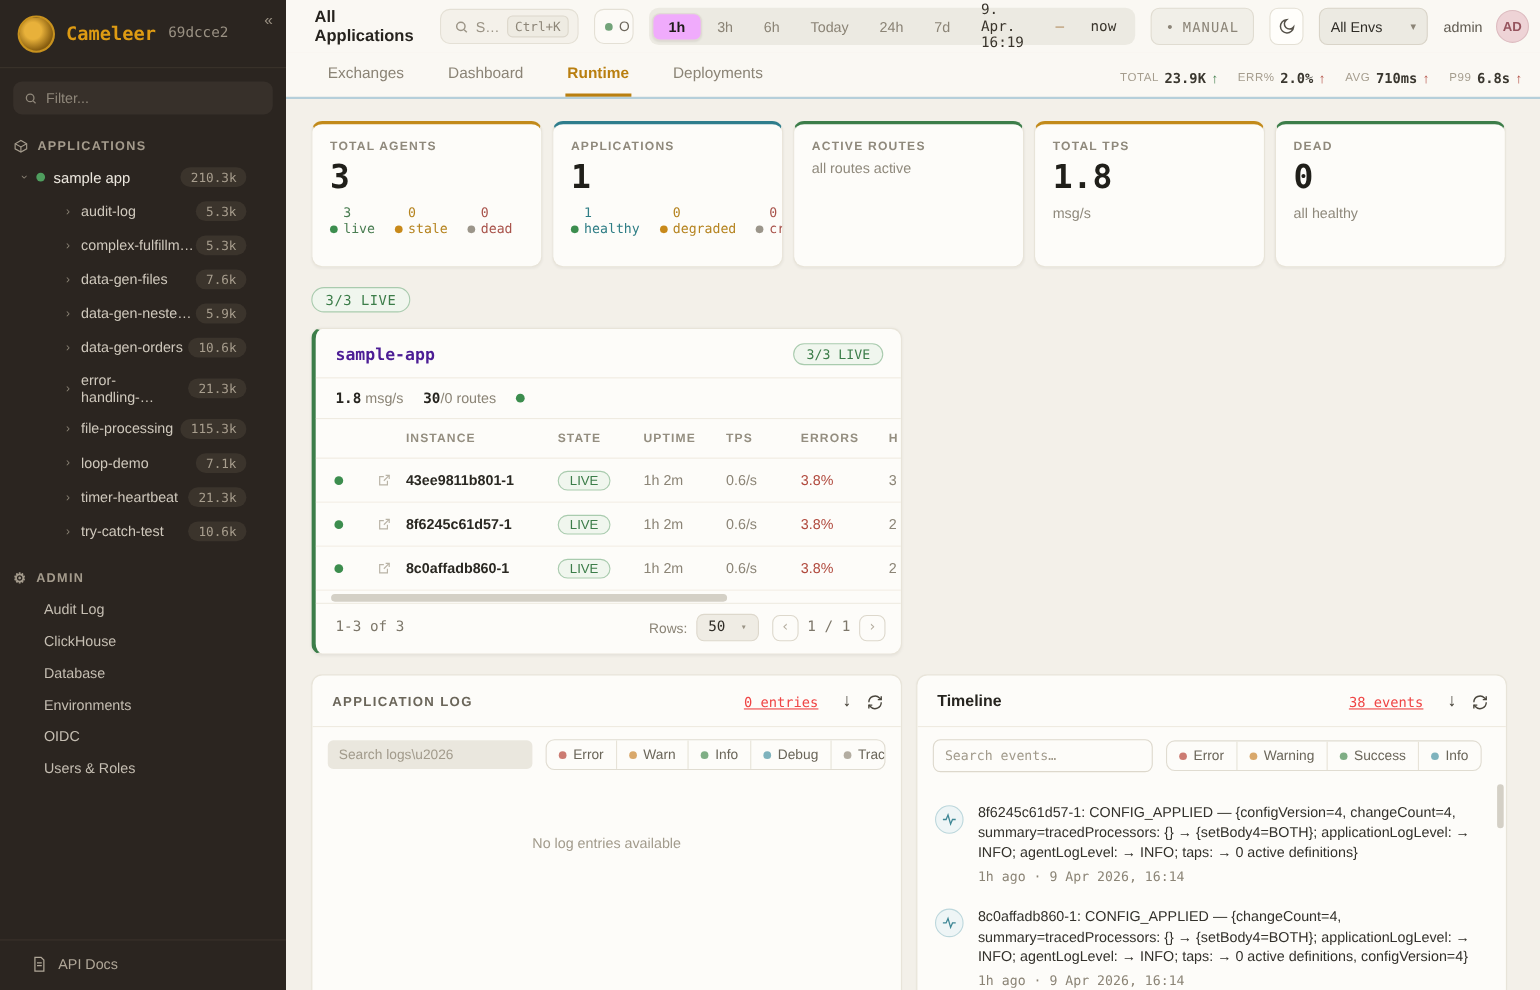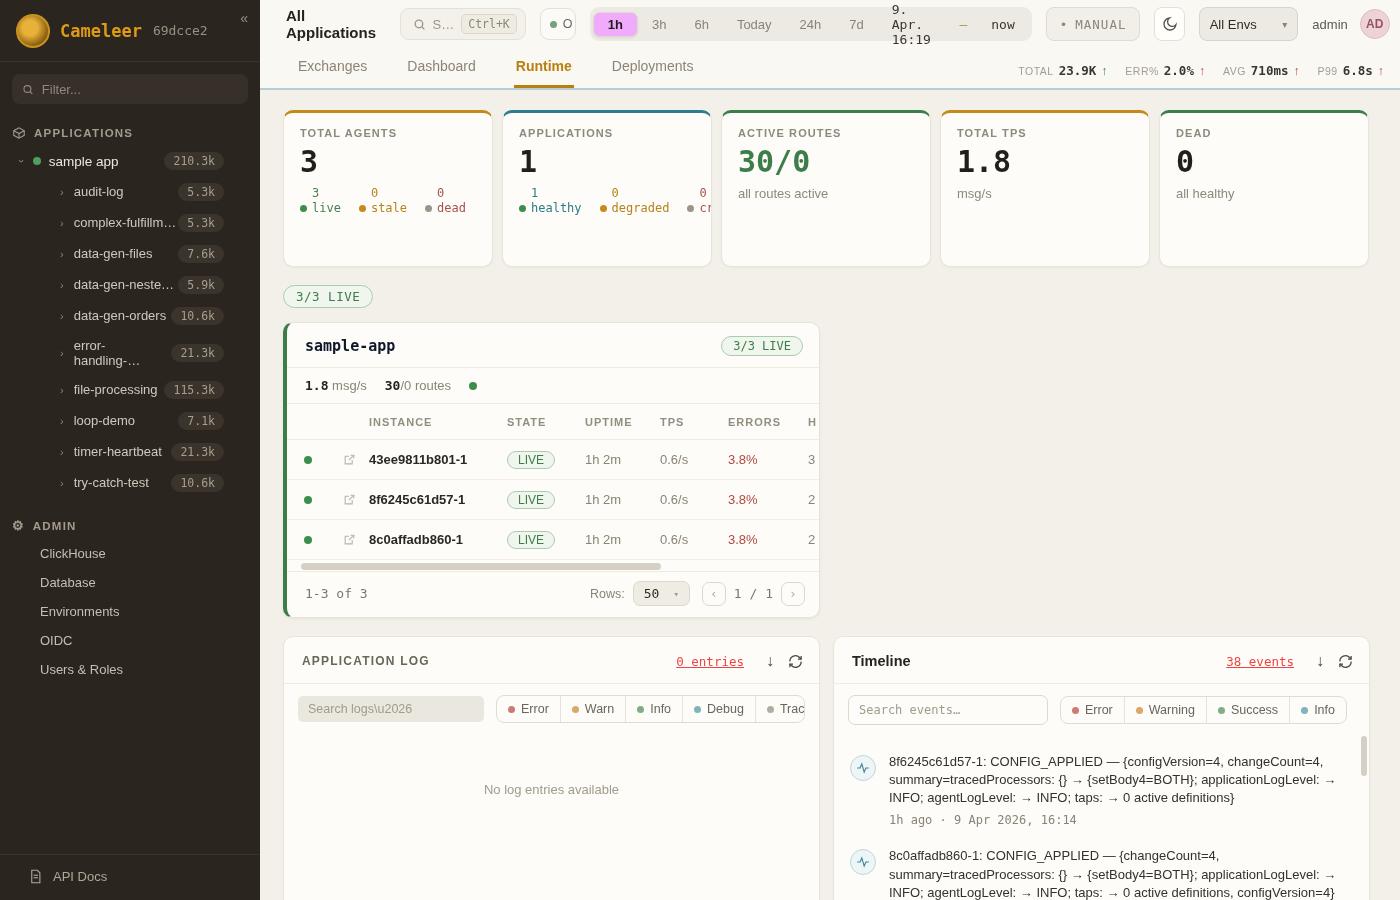--- a/index.html
+++ b/index.html
@@ -60,42 +60,42 @@
   .kpi .val { font-family:"DejaVu Sans Mono", monospace; font-size:12.5px; font-weight:bold; color:#3a372f; }
   .kpi .arrow { font-size:12px; font-weight:bold; }
   .kpi[data-tone="good"] .arrow { color:#3f7d49; }
   .kpi[data-tone="bad"] .arrow { color:#b0493d; }
   .blue-line { height:2px; background:#b5cfda; }
 
   .content { flex:1; overflow:hidden; padding:20px 30px 0 23px; position:relative; }
 
   
   .cards-row { display:flex; gap:9px; margin-bottom:18px; }
-  .stat-card { width:210px; height:157px; background:#fdfcf9; border:1px solid #e8e4d9; border-top:3px solid #c28a1a; border-radius:10px; padding:14px 16px; overflow:hidden; box-shadow:0 1px 2px rgba(0,0,0,.04); }
+  .stat-card { width:210px; height:133px; background:#fdfcf9; border:1px solid #e8e4d9; border-top:3px solid #c28a1a; border-radius:10px; padding:14px 16px; overflow:hidden; box-shadow:0 1px 2px rgba(0,0,0,.04); }
   .stat-card[data-accent="teal"] { border-top-color:#2e7d8c; }
   .stat-card[data-accent="green"] { border-top-color:#3c7d49; }
   .stat-title { font-size:11px; font-weight:bold; letter-spacing:1.1px; color:#8f897c; margin-bottom:6px; white-space:nowrap; }
   .stat-value { font-family:"DejaVu Sans Mono", monospace; font-size:30px; font-weight:bold; color:#201f1a; line-height:1.1; margin-bottom:8px; }
   .stat-value[data-tone="green"] { color:#3c7d49; }
   .stat-subs { display:flex; gap:18px; white-space:nowrap; }
   .sub { display:flex; align-items:flex-end; gap:5px; font-family:"DejaVu Sans Mono", monospace; font-size:12px; }
   .sub .dot { width:7px; height:7px; border-radius:50%; margin-bottom:4px; }
   .sub .nums { display:flex; flex-direction:column; line-height:1.25; }
   .sub[data-tone="green"]  { color:#4a7d52; } .sub[data-tone="green"] .dot { background:#3c8d4e; }
   .sub[data-tone="teal"]   { color:#2e7d85; } .sub[data-tone="teal"] .dot { background:#3c8d4e; }
   .sub[data-tone="orange"] { color:#b5831f; } .sub[data-tone="orange"] .dot { background:#c8891a; }
   .sub[data-tone="red"]    { color:#a8524a; } .sub[data-tone="red"] .dot { background:#9b958a; }
   .stat-sub-plain { font-size:13px; color:#8f897c; }
 
   .live-chip { display:inline-flex; align-items:center; border:1px solid #a9cbae; background:#f0f6ee; color:#3c7d49; font-family:"DejaVu Sans Mono", monospace; font-size:12.5px; border-radius:12px; padding:3px 12px; margin-bottom:14px; letter-spacing:.5px; }
 
   
   .app-card { width:537px; background:#fdfcf9; border:1px solid #e8e4d9; border-left:4px solid #3c7d49; border-radius:10px; box-shadow:0 1px 3px rgba(0,0,0,.06); overflow:hidden; margin-bottom:18px; }
   .app-head { display:flex; align-items:center; justify-content:space-between; padding:13px 16px 11px 18px; border-bottom:1px solid #efebe1; }
-  .app-name { font-family:"DejaVu Sans Mono", monospace; font-weight:bold; font-size:15px; color:#0f172a; }
+  .app-name { font-family:"DejaVu Sans Mono", monospace; font-weight:bold; font-size:15px; color:#4c1d95; }
   .pill-live { border:1px solid #a9cbae; background:#f0f6ee; color:#3c7d49; font-family:"DejaVu Sans Mono", monospace; font-size:12px; border-radius:12px; padding:2px 11px; }
   .app-meta { display:flex; align-items:center; gap:18px; padding:10px 18px; border-bottom:1px solid #efebe1; font-size:13px; color:#8b8476; }
   .app-meta b { color:#26241f; font-family:"DejaVu Sans Mono", monospace; }
   .app-meta .gdot { width:8px; height:8px; border-radius:50%; background:#3c8d4e; }
   .tbl { min-width:600px; }
   .tbl-head, .tbl-row { display:grid; grid-template-columns:42px 40px 138px 78px 75px 68px 80px 60px; align-items:center; }
   .tbl-head { height:36px; border-bottom:1px solid #efebe1; font-size:11px; font-weight:bold; letter-spacing:1px; color:#948e80; }
   .tbl-row { height:40px; border-bottom:1px solid #f2eee5; font-family:Liberation Sans, sans-serif; font-size:13px; cursor:pointer; }
   .tbl-row .rdot { width:8px; height:8px; border-radius:50%; background:#3c8d4e; margin:0 auto; }
   .tbl-row .link { color:#b9b3a6; display:flex; justify-content:center; }
@@ -249,20 +249,21 @@
           <span class="badge">10.6k</span>
         </div>
       </div>
 
     <div class="sb-section" style="margin-top:12px">
       <span style="font-size:13px">⚙</span>
       <span>ADMIN</span>
     </div>
     <div>
 
+        <div class="sb-admin-item">Audit Log</div>
 
         <div class="sb-admin-item">ClickHouse</div>
 
         <div class="sb-admin-item">Database</div>
 
         <div class="sb-admin-item">Environments</div>
 
         <div class="sb-admin-item">OIDC</div>
 
         <div class="sb-admin-item">Users &amp; Roles</div>
@@ -433,21 +434,20 @@
               <span class="dot"></span>
               <span class="nums">
                 <span>0</span>
                 <span>criti</span>
               </span>
             </div>
           </div>
       </div>
       <div class="stat-card" data-accent="green">
         <div class="stat-title">ACTIVE ROUTES</div>
-        <div class="stat-value" data-tone="green">30/0</div>
         <div class="stat-sub-plain">all routes active</div>
       </div>
       <div class="stat-card" data-accent="orange">
         <div class="stat-title">TOTAL TPS</div>
         <div class="stat-value">1.8</div>
         <div class="stat-sub-plain">msg/s</div>
       </div>
       <div class="stat-card" data-accent="green">
         <div class="stat-title">DEAD</div>
         <div class="stat-value">0</div>

